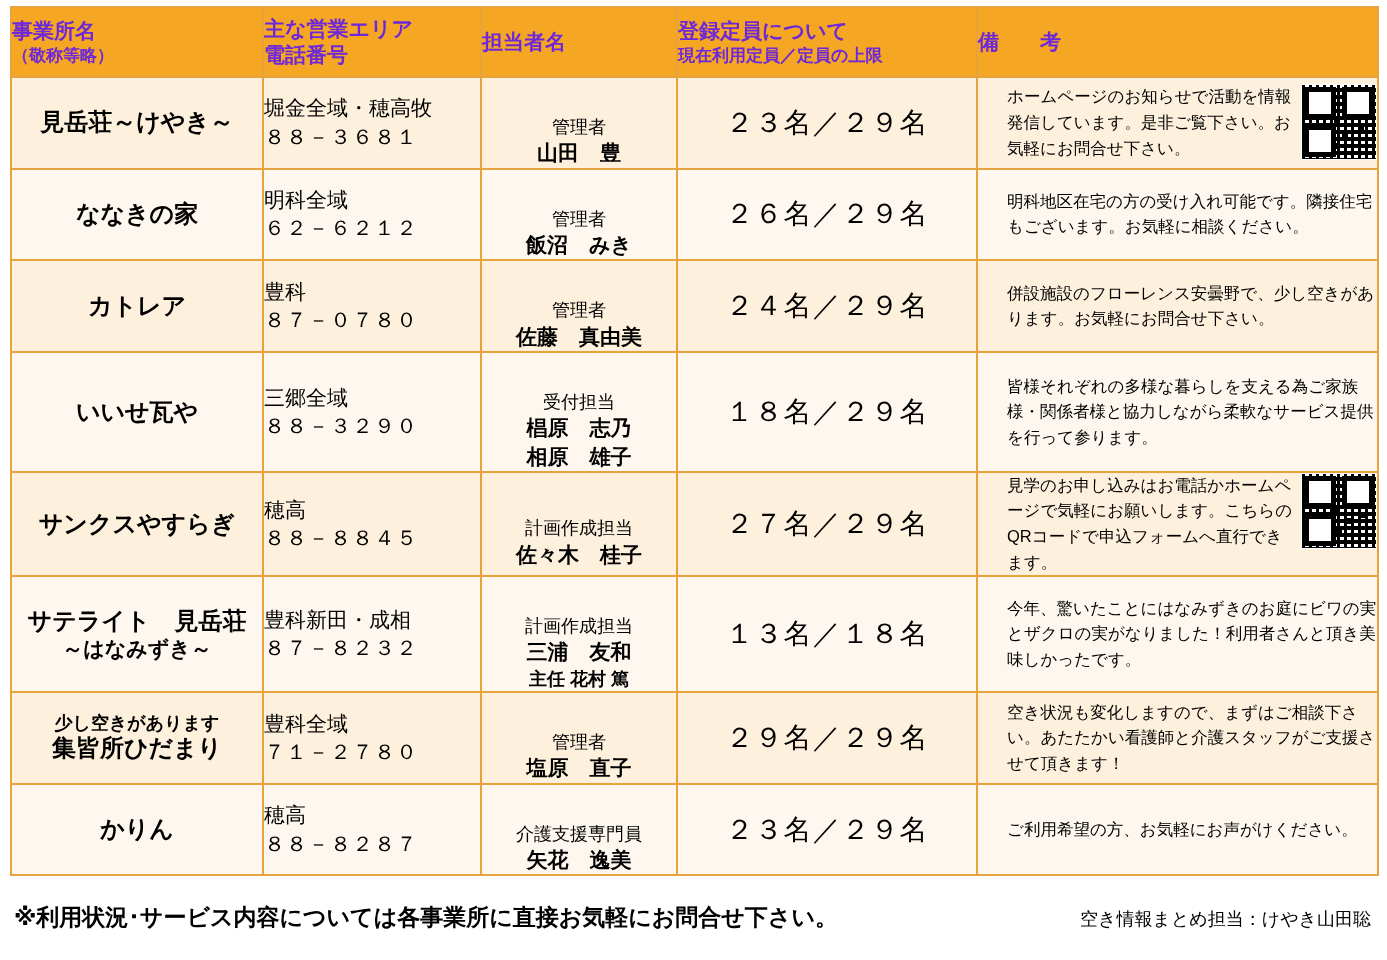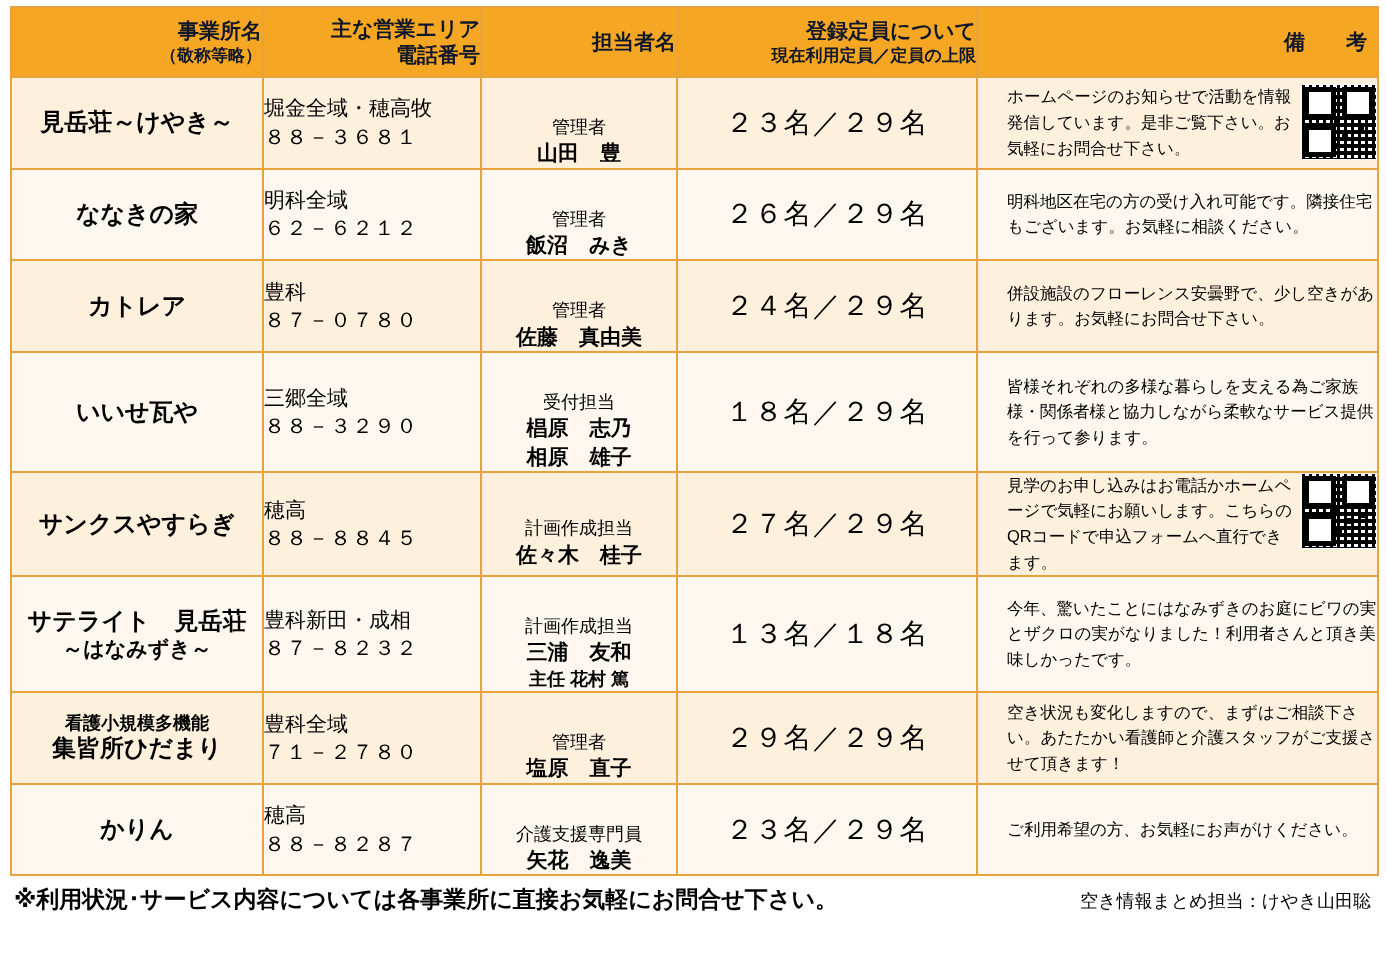--- a/index.html
+++ b/index.html
@@ -47,24 +47,24 @@
     width: 1367px;
     border: 2px solid #e8a33d;
   }
   table.grid th, table.grid td {
     border: 2px solid #e8a33d;
     padding: 0;
     vertical-align: middle;
   }
   thead th {
     background: #f5a623;
-    color: #0f172a;
+    color: #6d28d9;
     font-size: 21px;
     font-weight: bold;
-    text-align: right;
+    text-align: left;
     height: 68px;
     line-height: 1.25;
   }
   thead th .sub {
     display: block;
     font-size: 17px;
     font-weight: bold;
   }
   thead th .spaced {
     letter-spacing: 10px;
@@ -170,20 +170,21 @@
     position: absolute;
     background: #000;
     width: 6px; height: 6px;
   }
   
   .footer {
     display: flex;
     align-items: flex-end;
     justify-content: space-between;
     padding: 8px 6px 0 4px;
+    margin-top: 18px;
   }
   .footer-note {
     font-size: 23px;
     font-weight: bold;
   }
   .footer-credit {
     font-size: 18px;
     white-space: nowrap;
     padding-bottom: 2px;
   }
@@ -348,21 +349,21 @@
         <td class="c-cap">１３名／１８名</td>
         <td class="c-note">
           <div class="note-wrap">
             <div class="note-text">今年、驚いたことにはなみずきのお庭にビワの実とザクロの実がなりました！利用者さんと頂き美味しかったです。</div>
           </div>
         </td>
       </tr>
 
       <tr class="odd">
         <td class="c-name">
-          <span class="small">看護小規模多機能</span>
+          <span class="small">少し空きがあります</span>
           <span>集皆所ひだまり</span>
         </td>
         <td class="c-area">
           <div>豊科全域</div>
           <div class="tel">７１－２７８０</div>
         </td>
         <td class="c-staff">
           <span class="role">管理者</span>
           <span class="person">塩原　直子</span>
         </td>

